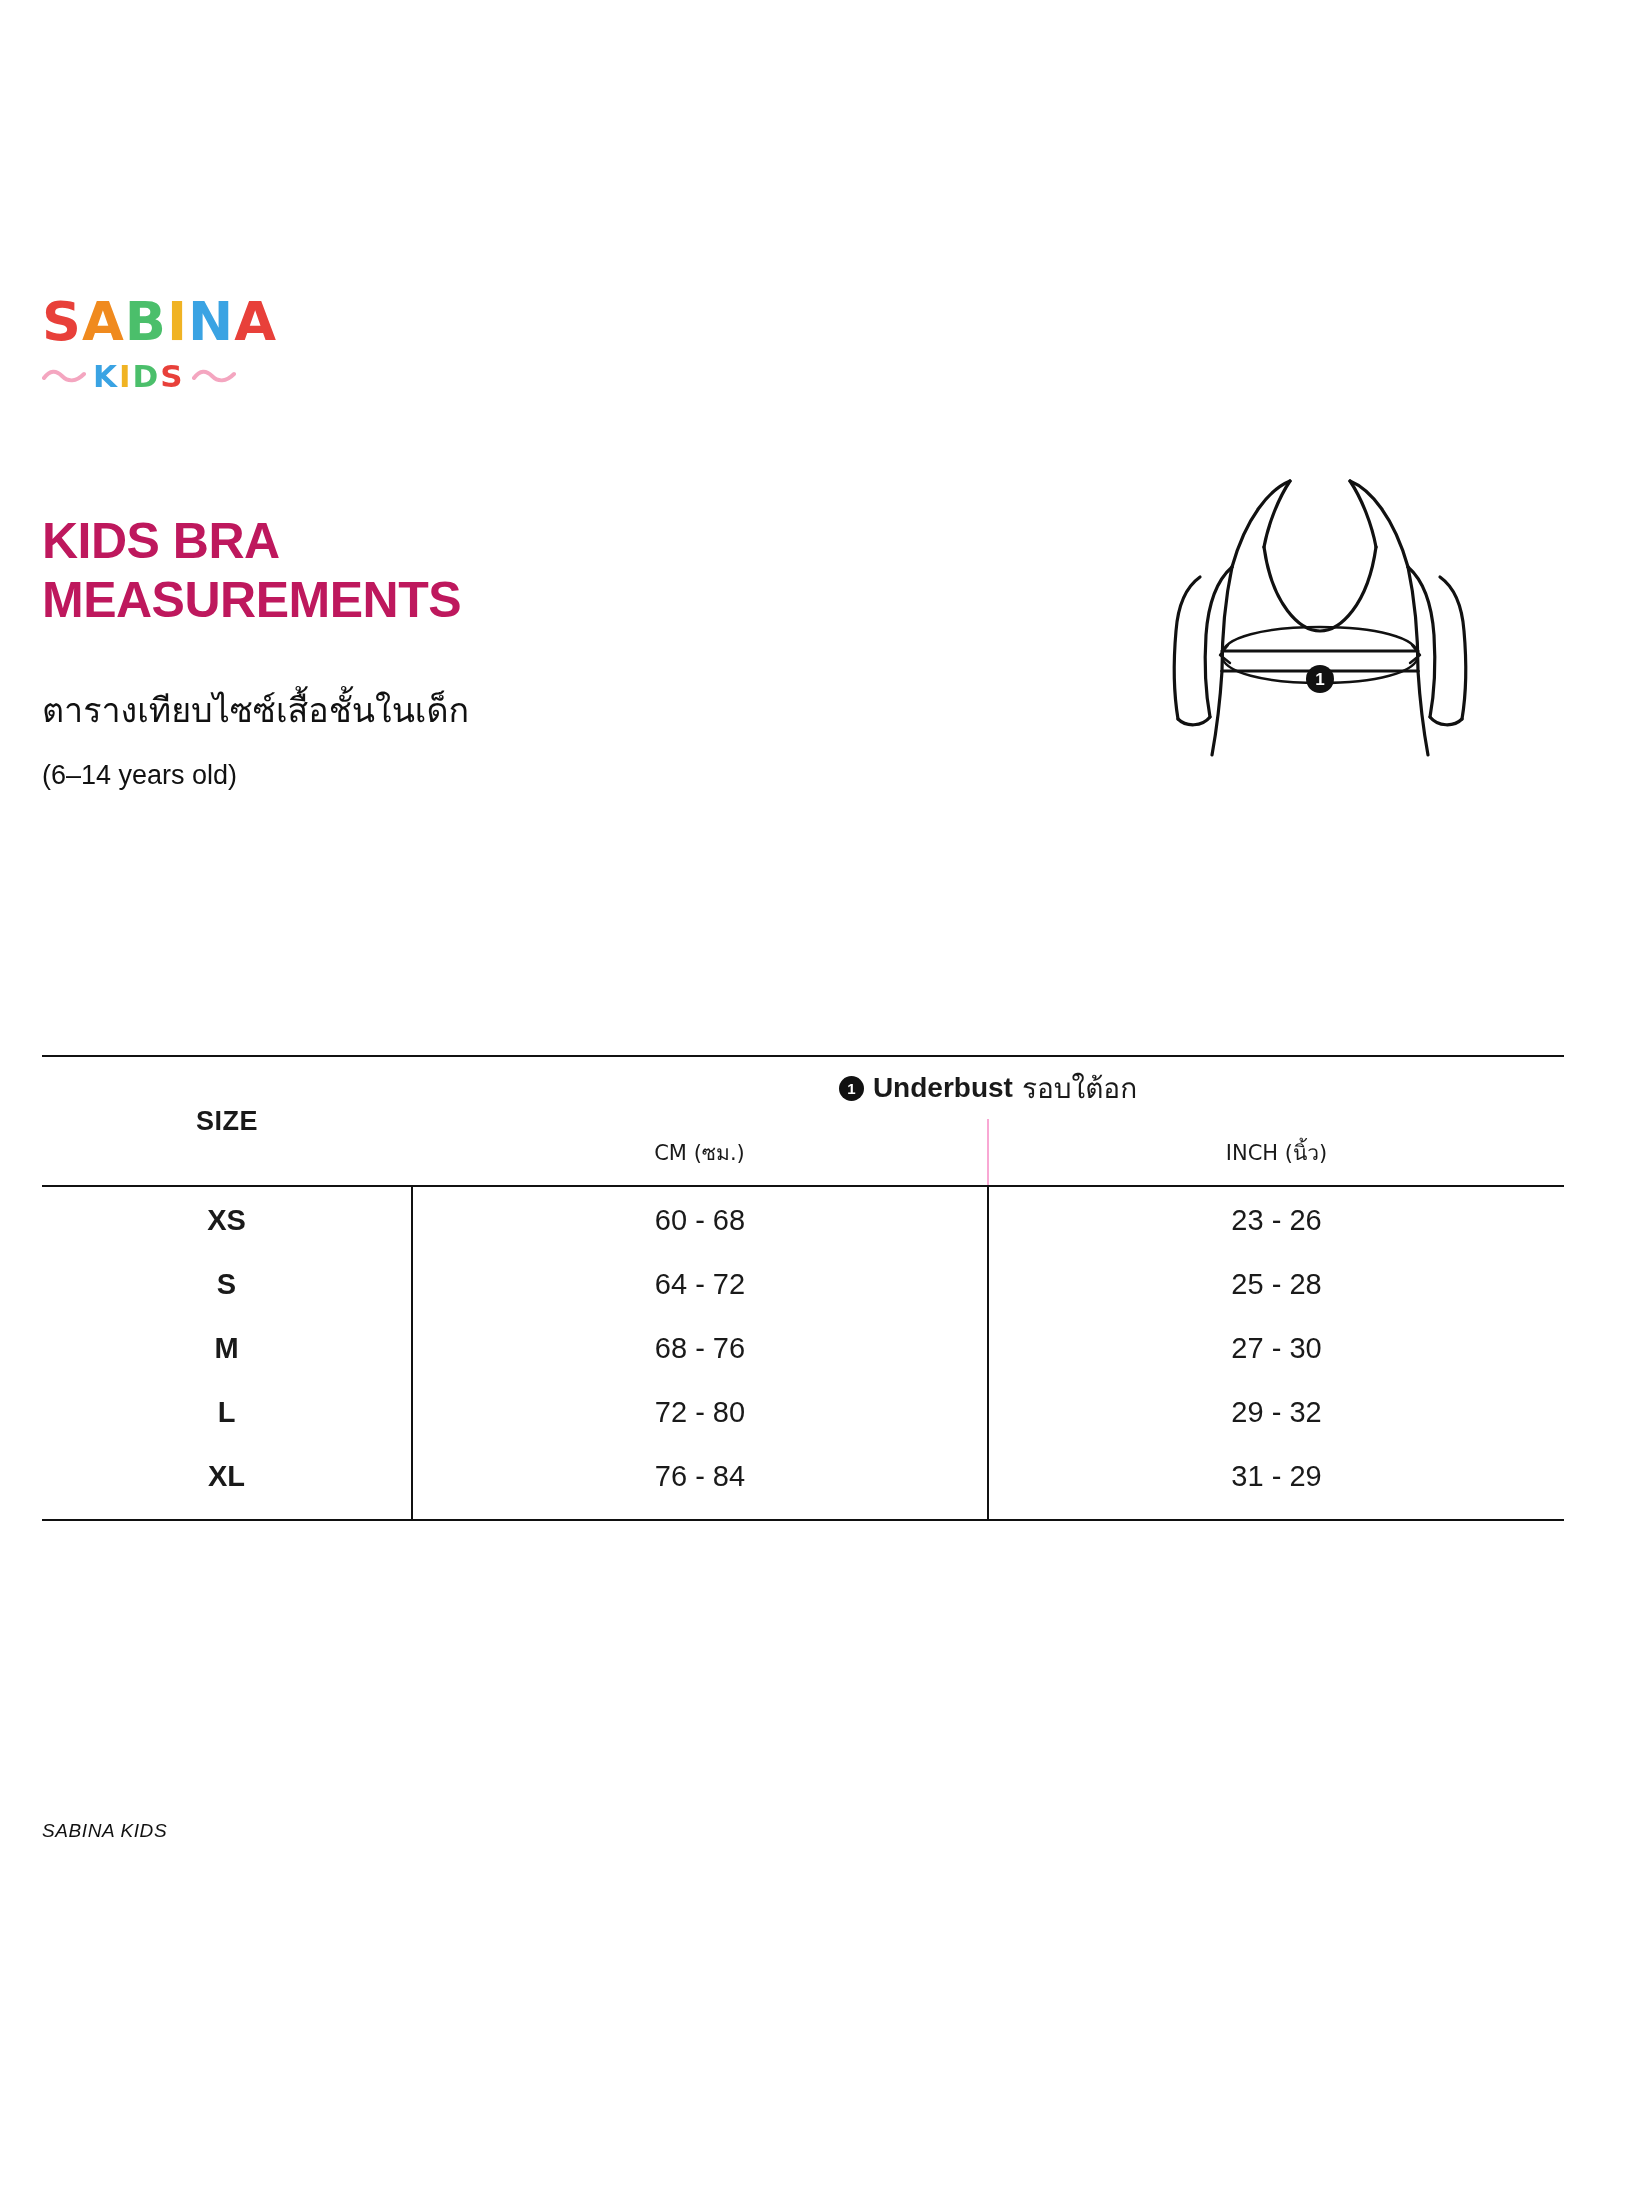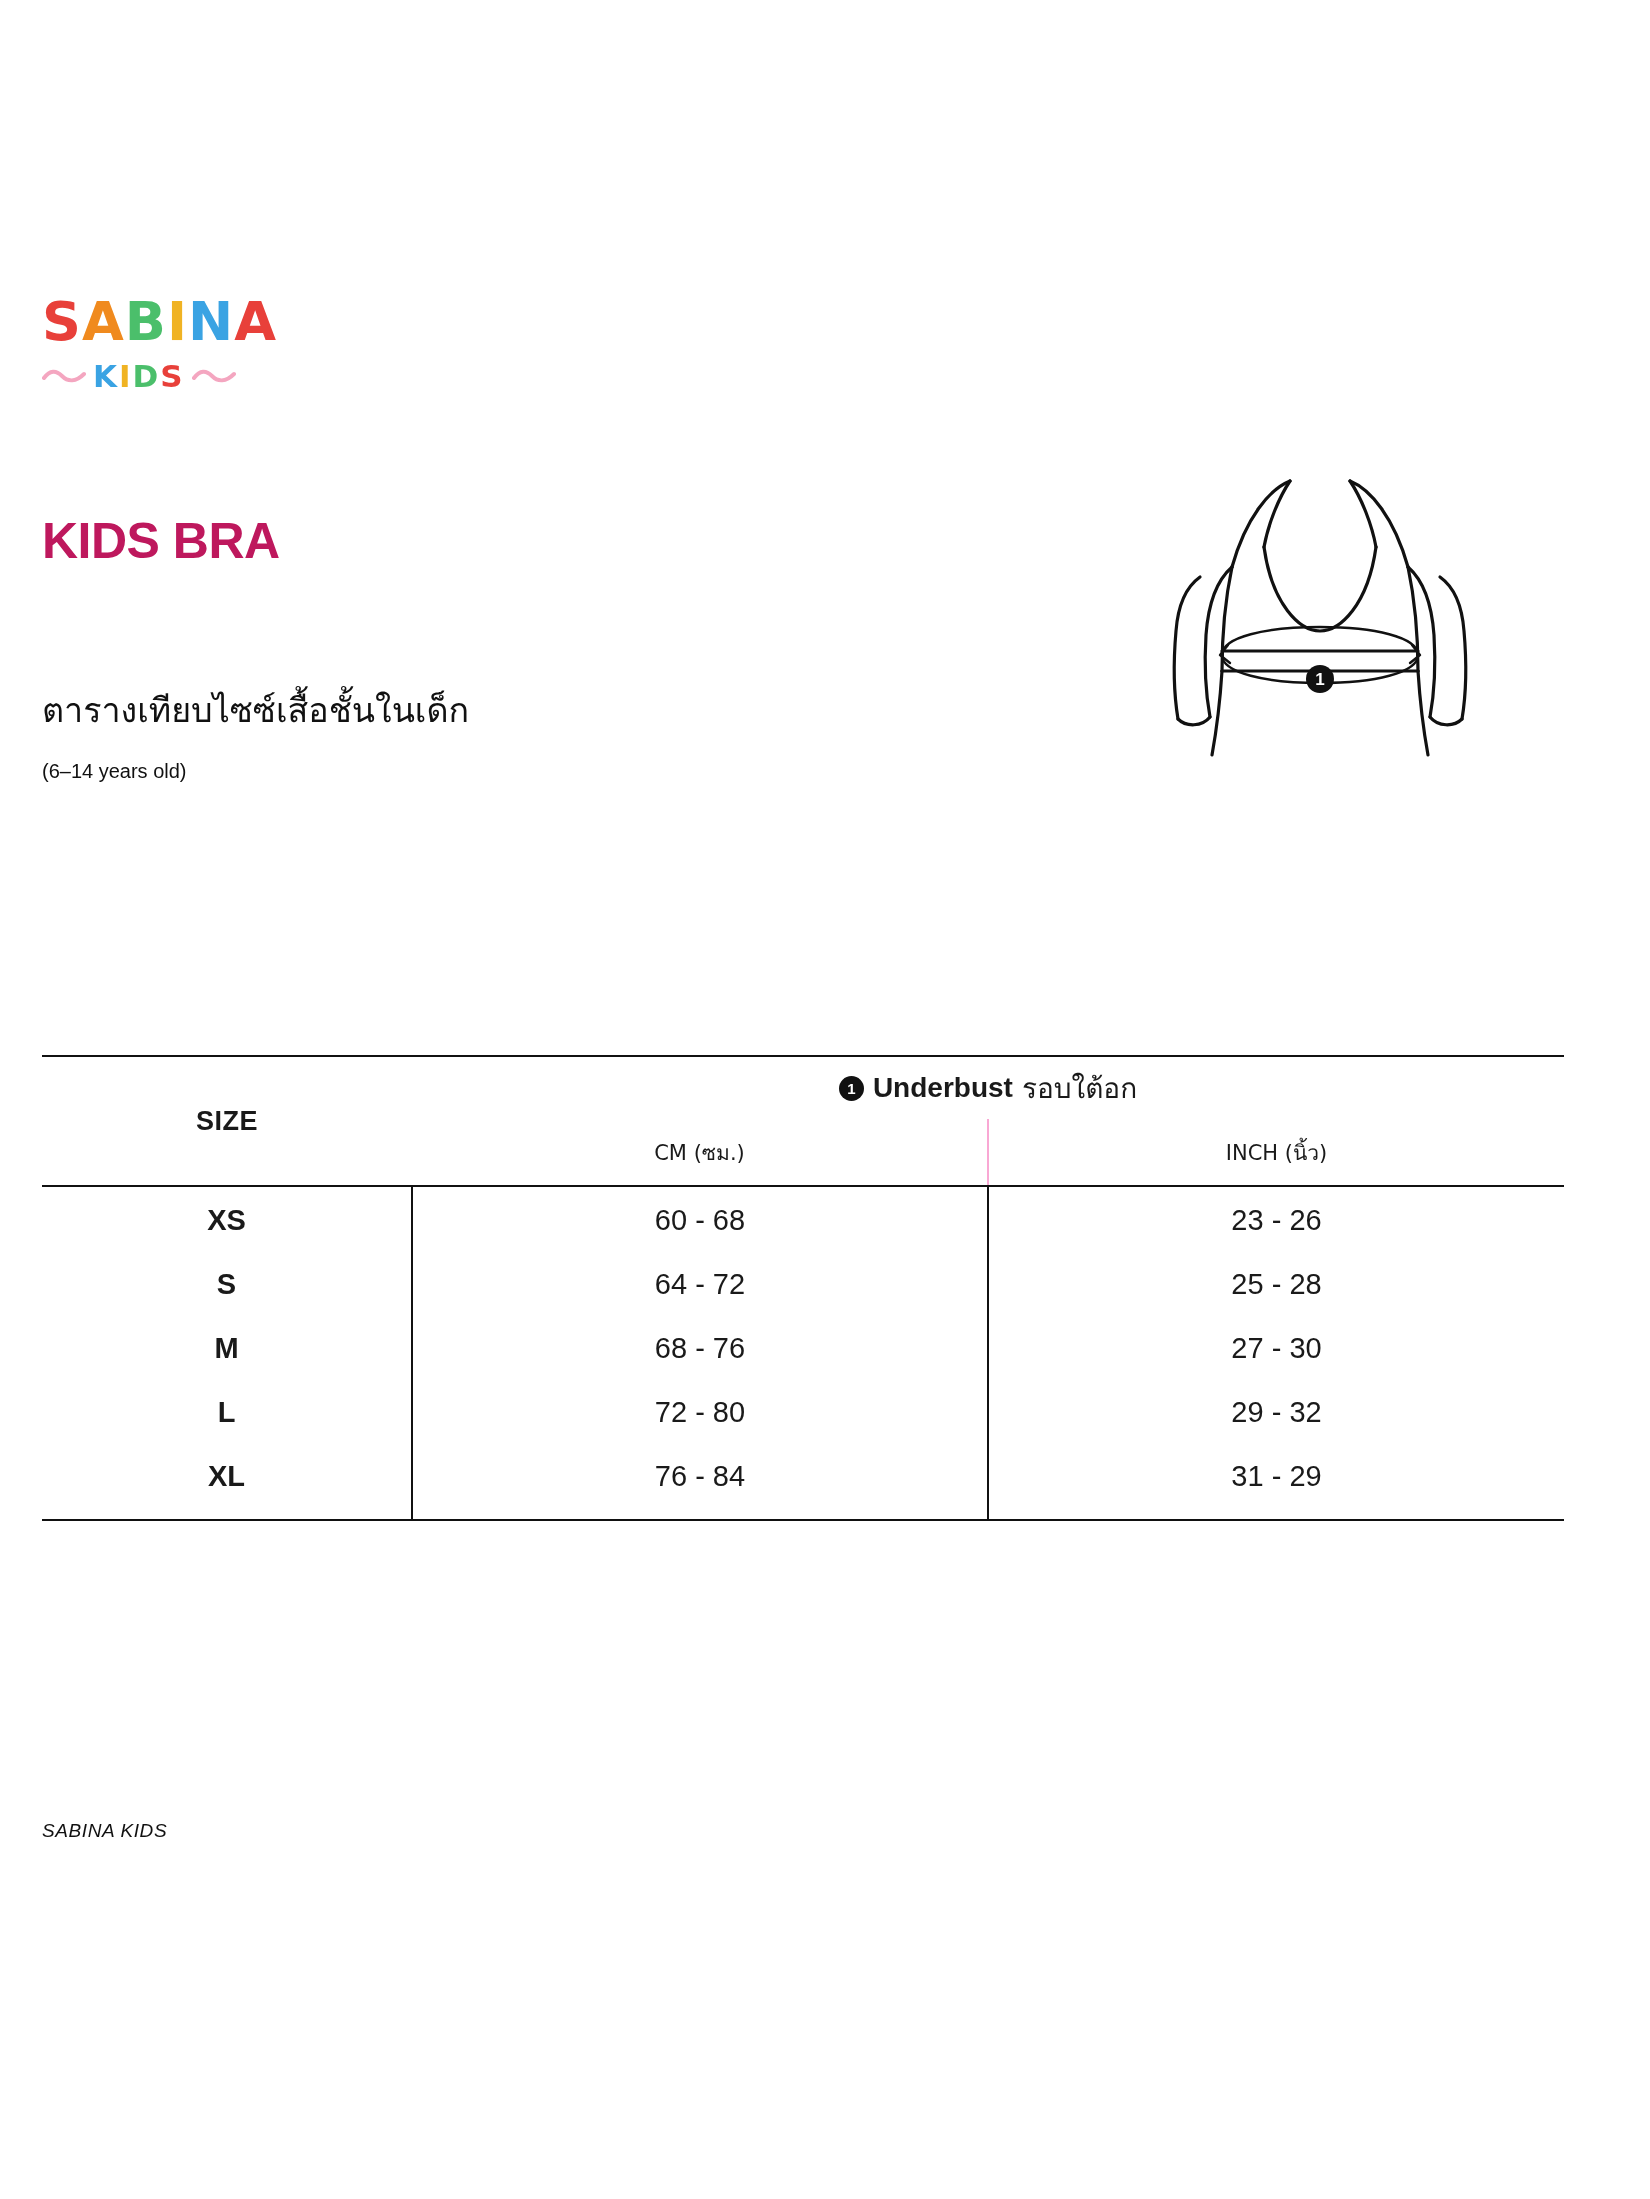--- a/index.html
+++ b/index.html
@@ -80,21 +80,21 @@
     font-family: "DejaVu Sans", sans-serif;
     font-size: 34px;
     line-height: 1.25;
     color: #111111;
   }
   .subtitle-age {
     position: absolute;
     left: 42px;
     top: 760px;
     font-family: "Liberation Sans", sans-serif;
-    font-size: 20px;
+    font-size: 27px;
     color: #111111;
   }
 
   
   .illustration {
     position: absolute;
     left: 1140px;
     top: 455px;
     width: 360px;
     height: 360px;
@@ -239,20 +239,21 @@
         <span style="color:#3aa3e3">K</span><span style="color:#f0b323">I</span><span style="color:#4bbf6b">D</span><span style="color:#e8403a">S</span>
       </div>
       <svg class="squiggle" width="44" height="14" viewBox="0 0 44 14">
         <path d="M2 9 C 8 1, 14 1, 20 7 C 26 13, 34 13, 42 5" fill="none" stroke="#f4a6c0" stroke-width="4" stroke-linecap="round"></path>
       </svg>
     </div>
   </div>
 
   <div class="title">
     <div>KIDS BRA</div>
+    <div>MEASUREMENTS</div>
   </div>
   <div class="subtitle-th">ตารางเทียบไซซ์เสื้อชั้นในเด็ก</div>
   <div class="subtitle-age">(6–14 years old)</div>
 
   <div class="illustration">
     <svg width="360" height="360" viewBox="0 0 360 360">
       <g fill="none" stroke="#111111" stroke-width="3.2" stroke-linecap="round" stroke-linejoin="round">
 
         <path d="M60 122 C 46 132, 38 150, 36 176 C 33 210, 34 240, 38 264"></path>
         <path d="M92 112 C 76 126, 68 152, 66 180 C 64 212, 66 240, 70 262"></path>

